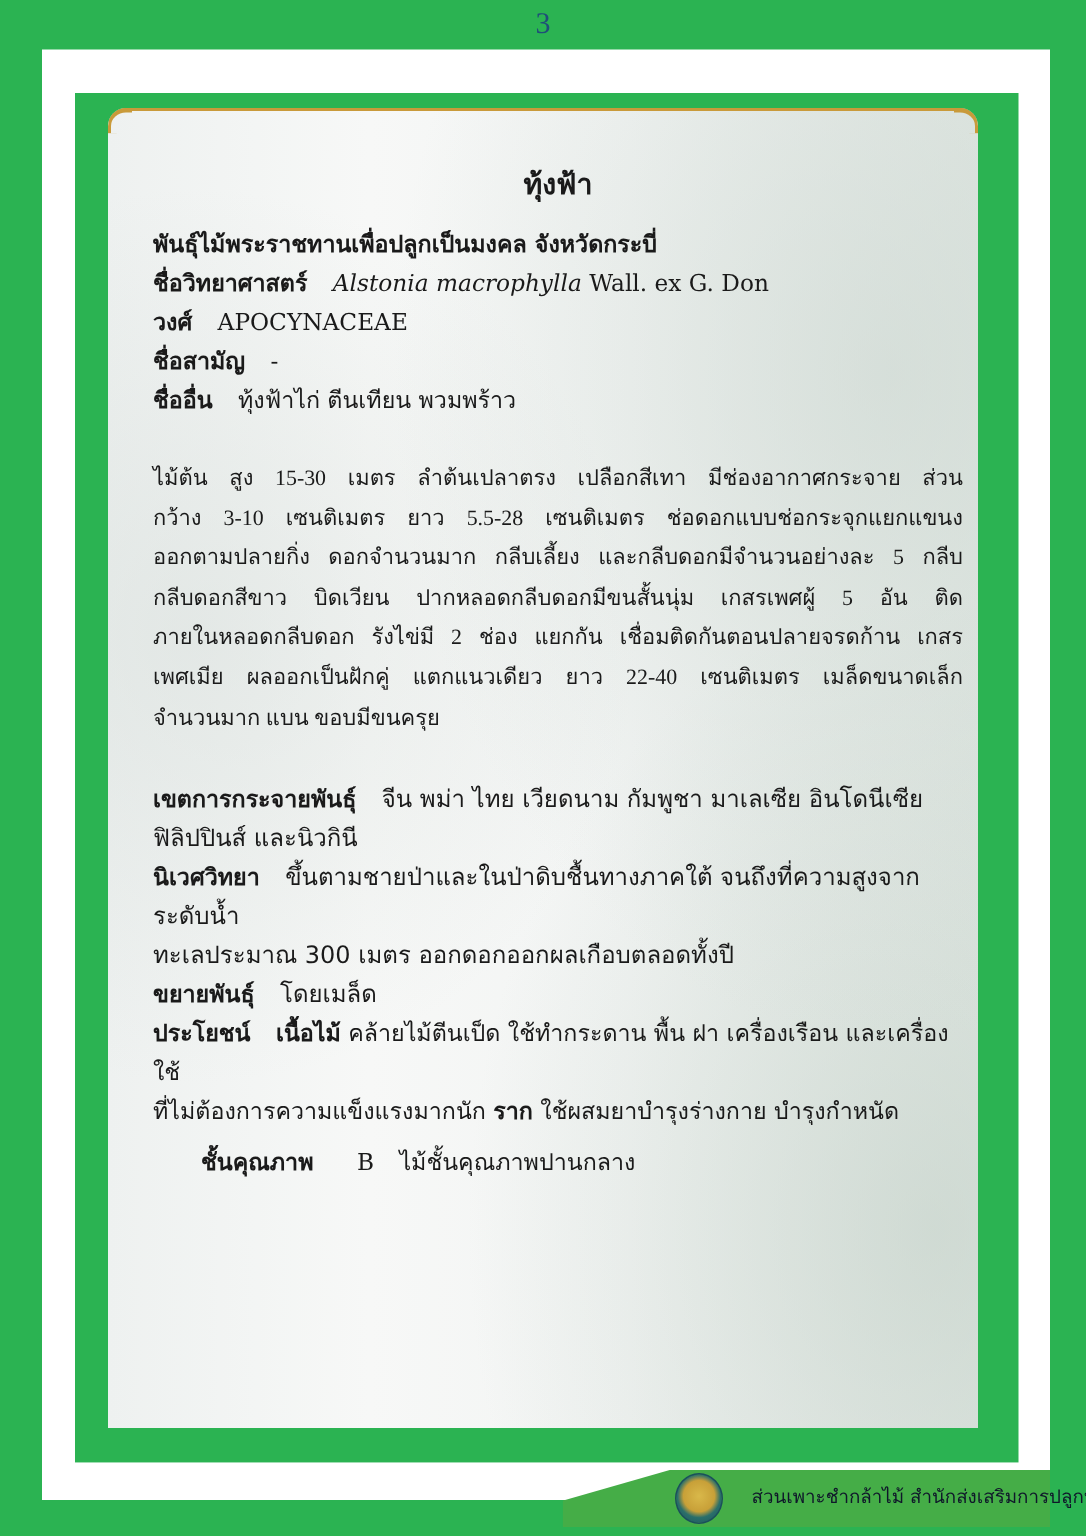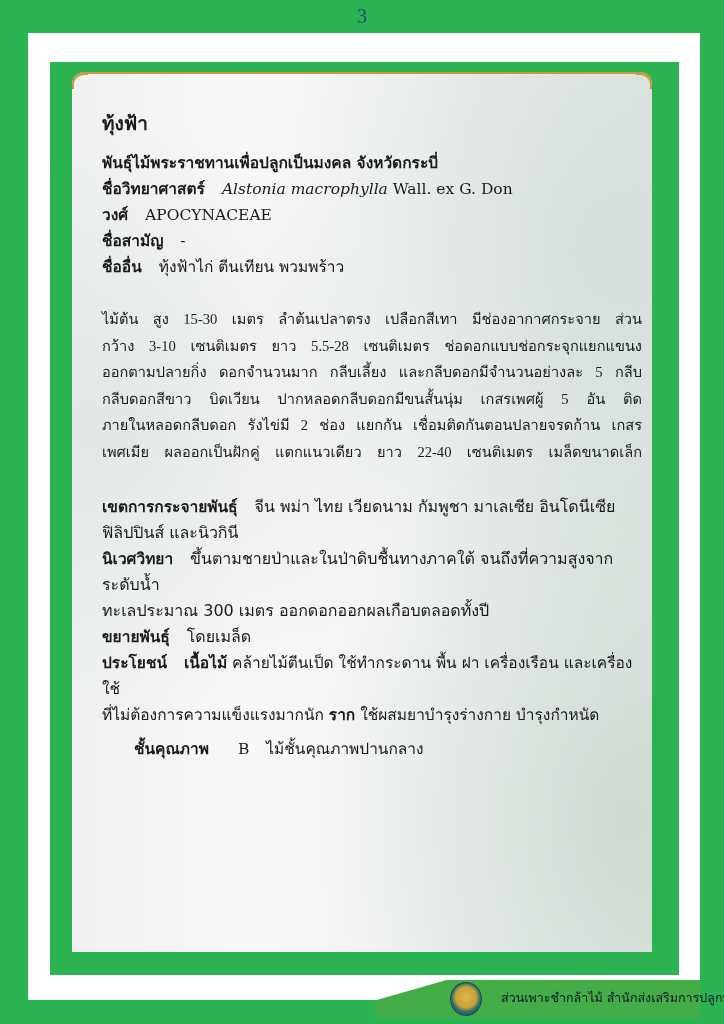--- a/index.html
+++ b/index.html
@@ -38,21 +38,21 @@
   }
   .paper::after {
     content: ""; position: absolute; right: 0; top: 0; width: 14px; height: 14px;
     border-top-right-radius: 12px; border-top: 3px solid #c99a3a; border-right: 2px solid #c99a3a;
   }
   .content {
     position: absolute; left: 30px; top: 36px; width: 540px;
     color: #1a1a1a; font-size: 15.5px; line-height: 26px;
   }
   .title {
-    font-weight: bold; font-size: 19px;
+    text-align: center; font-weight: bold; font-size: 19px;
     margin: 0 0 12px 0; line-height: 30px;
   }
   .row { margin: 0; white-space: nowrap; }
   .lbl { font-weight: bold; }
   .gap { display: inline-block; width: 12px; }
   .sci { font-style: italic; }
   .para {
     margin: 26px 0 0 0; text-align: justify; text-align-last: justify;
     font-family: Liberation Serif, serif; font-size: 14.6px; line-height: 26.6px;
   }
@@ -119,20 +119,21 @@
       <span>ทุ้งฟ้าไก่ ตีนเทียน พวมพร้าว</span>
     </p>
 
     <div class="para">
       <span style="display:block">ไม้ต้น สูง 15-30 เมตร ลำต้นเปลาตรง เปลือกสีเทา มีช่องอากาศกระจาย ส่วน</span>
       <span style="display:block">กว้าง 3-10 เซนติเมตร ยาว 5.5-28 เซนติเมตร ช่อดอกแบบช่อกระจุกแยกแขนง</span>
       <span style="display:block">ออกตามปลายกิ่ง ดอกจำนวนมาก กลีบเลี้ยง และกลีบดอกมีจำนวนอย่างละ 5 กลีบ</span>
       <span style="display:block">กลีบดอกสีขาว บิดเวียน ปากหลอดกลีบดอกมีขนสั้นนุ่ม เกสรเพศผู้ 5 อัน ติด</span>
       <span style="display:block">ภายในหลอดกลีบดอก รังไข่มี 2 ช่อง แยกกัน เชื่อมติดกันตอนปลายจรดก้าน เกสร</span>
       <span style="display:block">เพศเมีย ผลออกเป็นฝักคู่ แตกแนวเดียว ยาว 22-40 เซนติเมตร เมล็ดขนาดเล็ก</span>
+      <span class="last">จำนวนมาก แบน ขอบมีขนครุย</span>
     </div>
 
     <div class="section">
       <p class="row">
         <span class="lbl">เขตการกระจายพันธุ์</span><span class="gap"></span>
         <span class="sans">จีน พม่า ไทย เวียดนาม กัมพูชา มาเลเซีย อินโดนีเซีย</span>
       </p>
       <p class="row sans">ฟิลิปปินส์ และนิวกินี</p>
 
       <p class="row">

